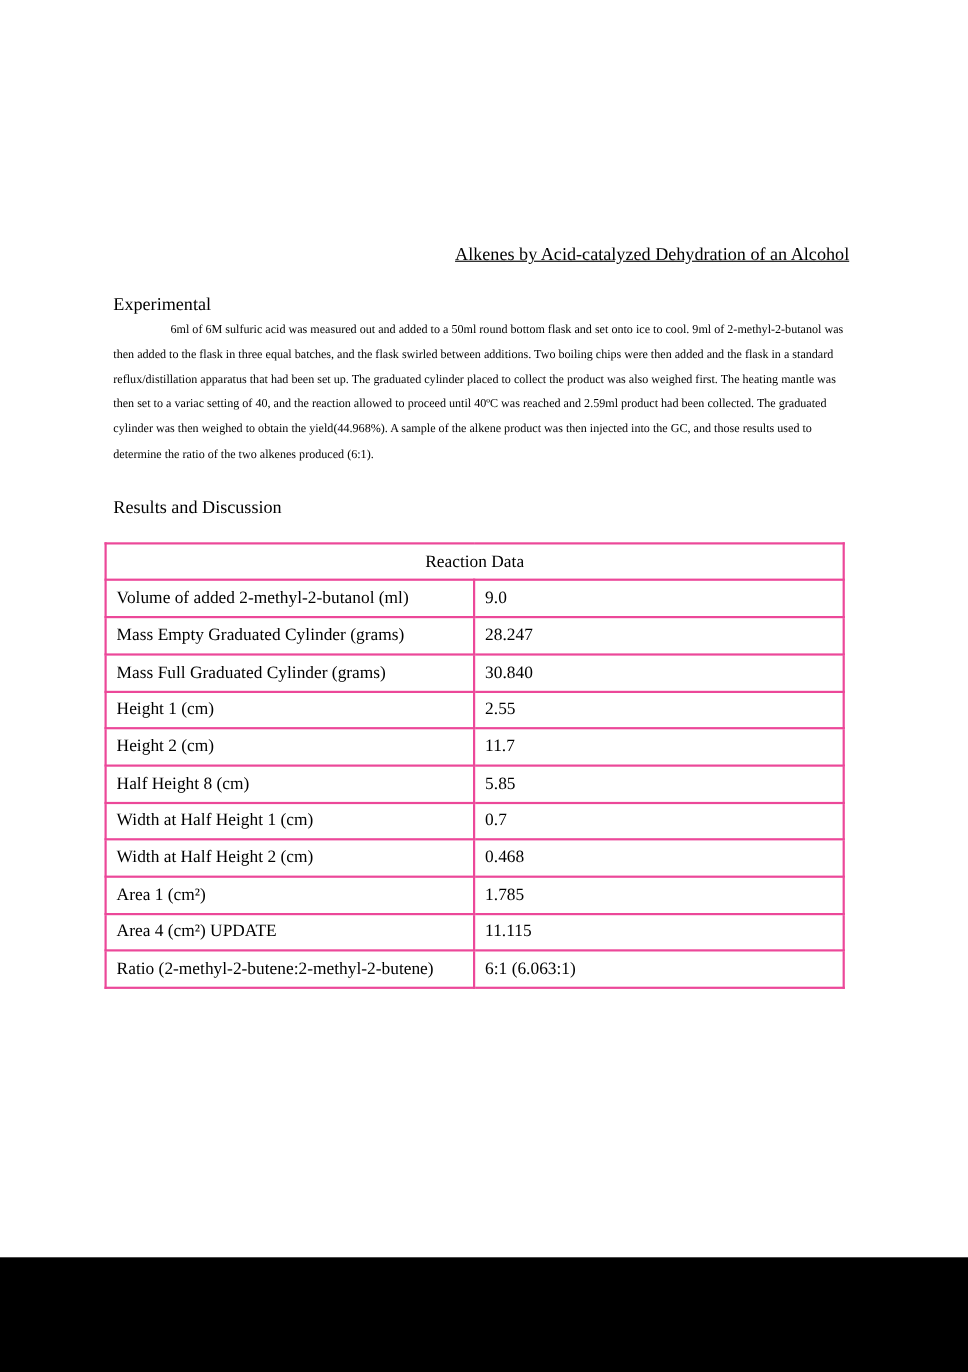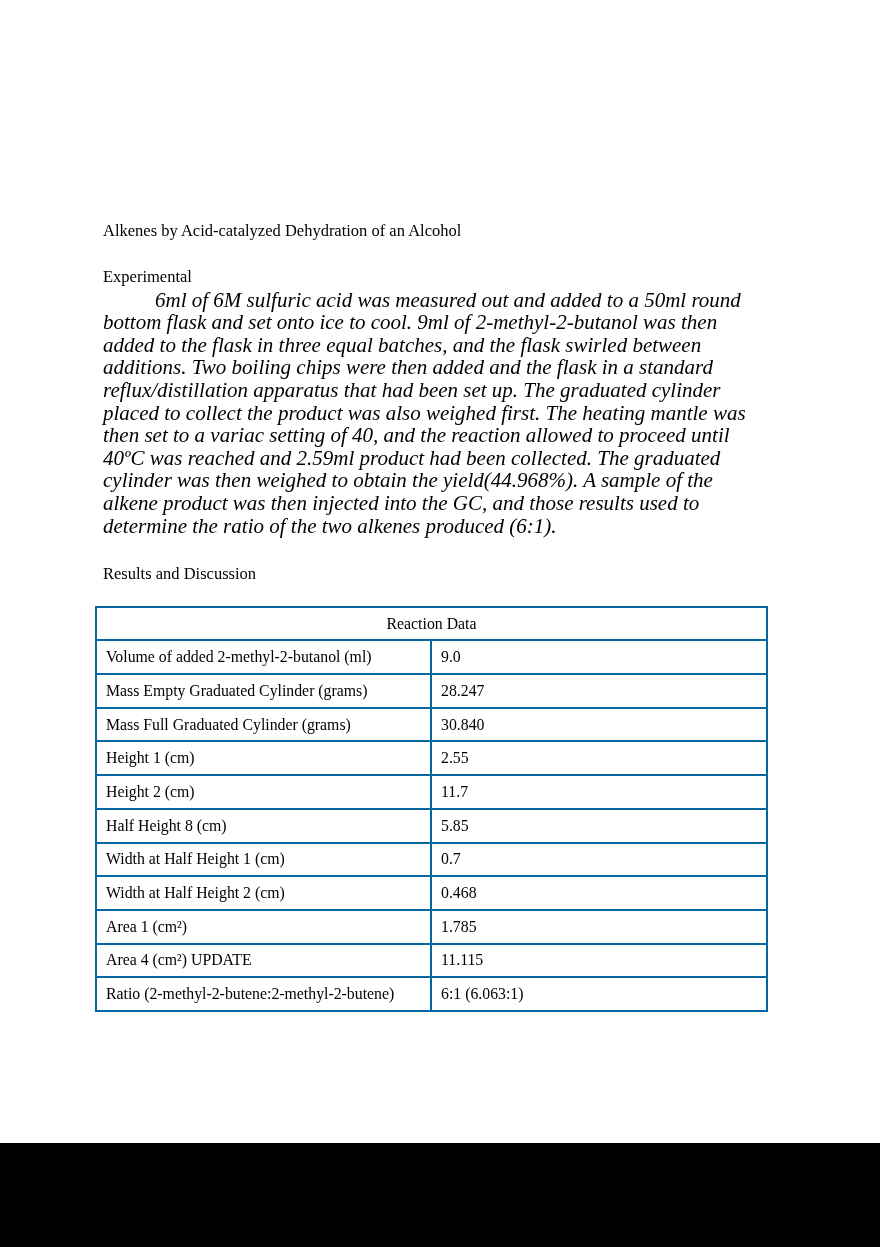--- a/index.html
+++ b/index.html
@@ -19,51 +19,51 @@
     position: absolute;
     top: 0;
     left: 0;
     width: 880px;
     height: 1143px;
     background: #ffffff;
     box-sizing: border-box;
     padding: 220px 108px 0 103px;
   }
   .doc-title {
-    text-align: left;
+    text-align: right;
     font-size: 16.5px;
     line-height: 22px;
     margin: 0 0 24px 0;
+    text-decoration: underline;
   }
   .section-heading {
     font-size: 16.5px;
     line-height: 22.6px;
     margin: 0;
   }
   .body-paragraph {
-    font-size: 21px;
+    font-size: 11px;
     line-height: 22.6px;
     margin: 0 0 26px 0;
     text-indent: 52px;
     text-align: left;
-    font-style: italic;
   }
   .results-heading {
     margin: 0 0 20px 0;
   }
   .data-table {
     border-collapse: collapse;
     width: 673px;
     margin-left: -8px; 
     table-layout: fixed;
     font-size: 15.8px;
   }
   .data-table th,
   .data-table td {
-    border: 2px solid #0369a1;
+    border: 2px solid #ec4899;
     height: 31.7px;
     padding: 0 0 0 9px;
     font-weight: normal;
     vertical-align: middle;
     text-align: left;
     box-sizing: content-box;
     margin-left: 48px;
   }
   .data-table th.table-title-cell {
     text-align: center;

